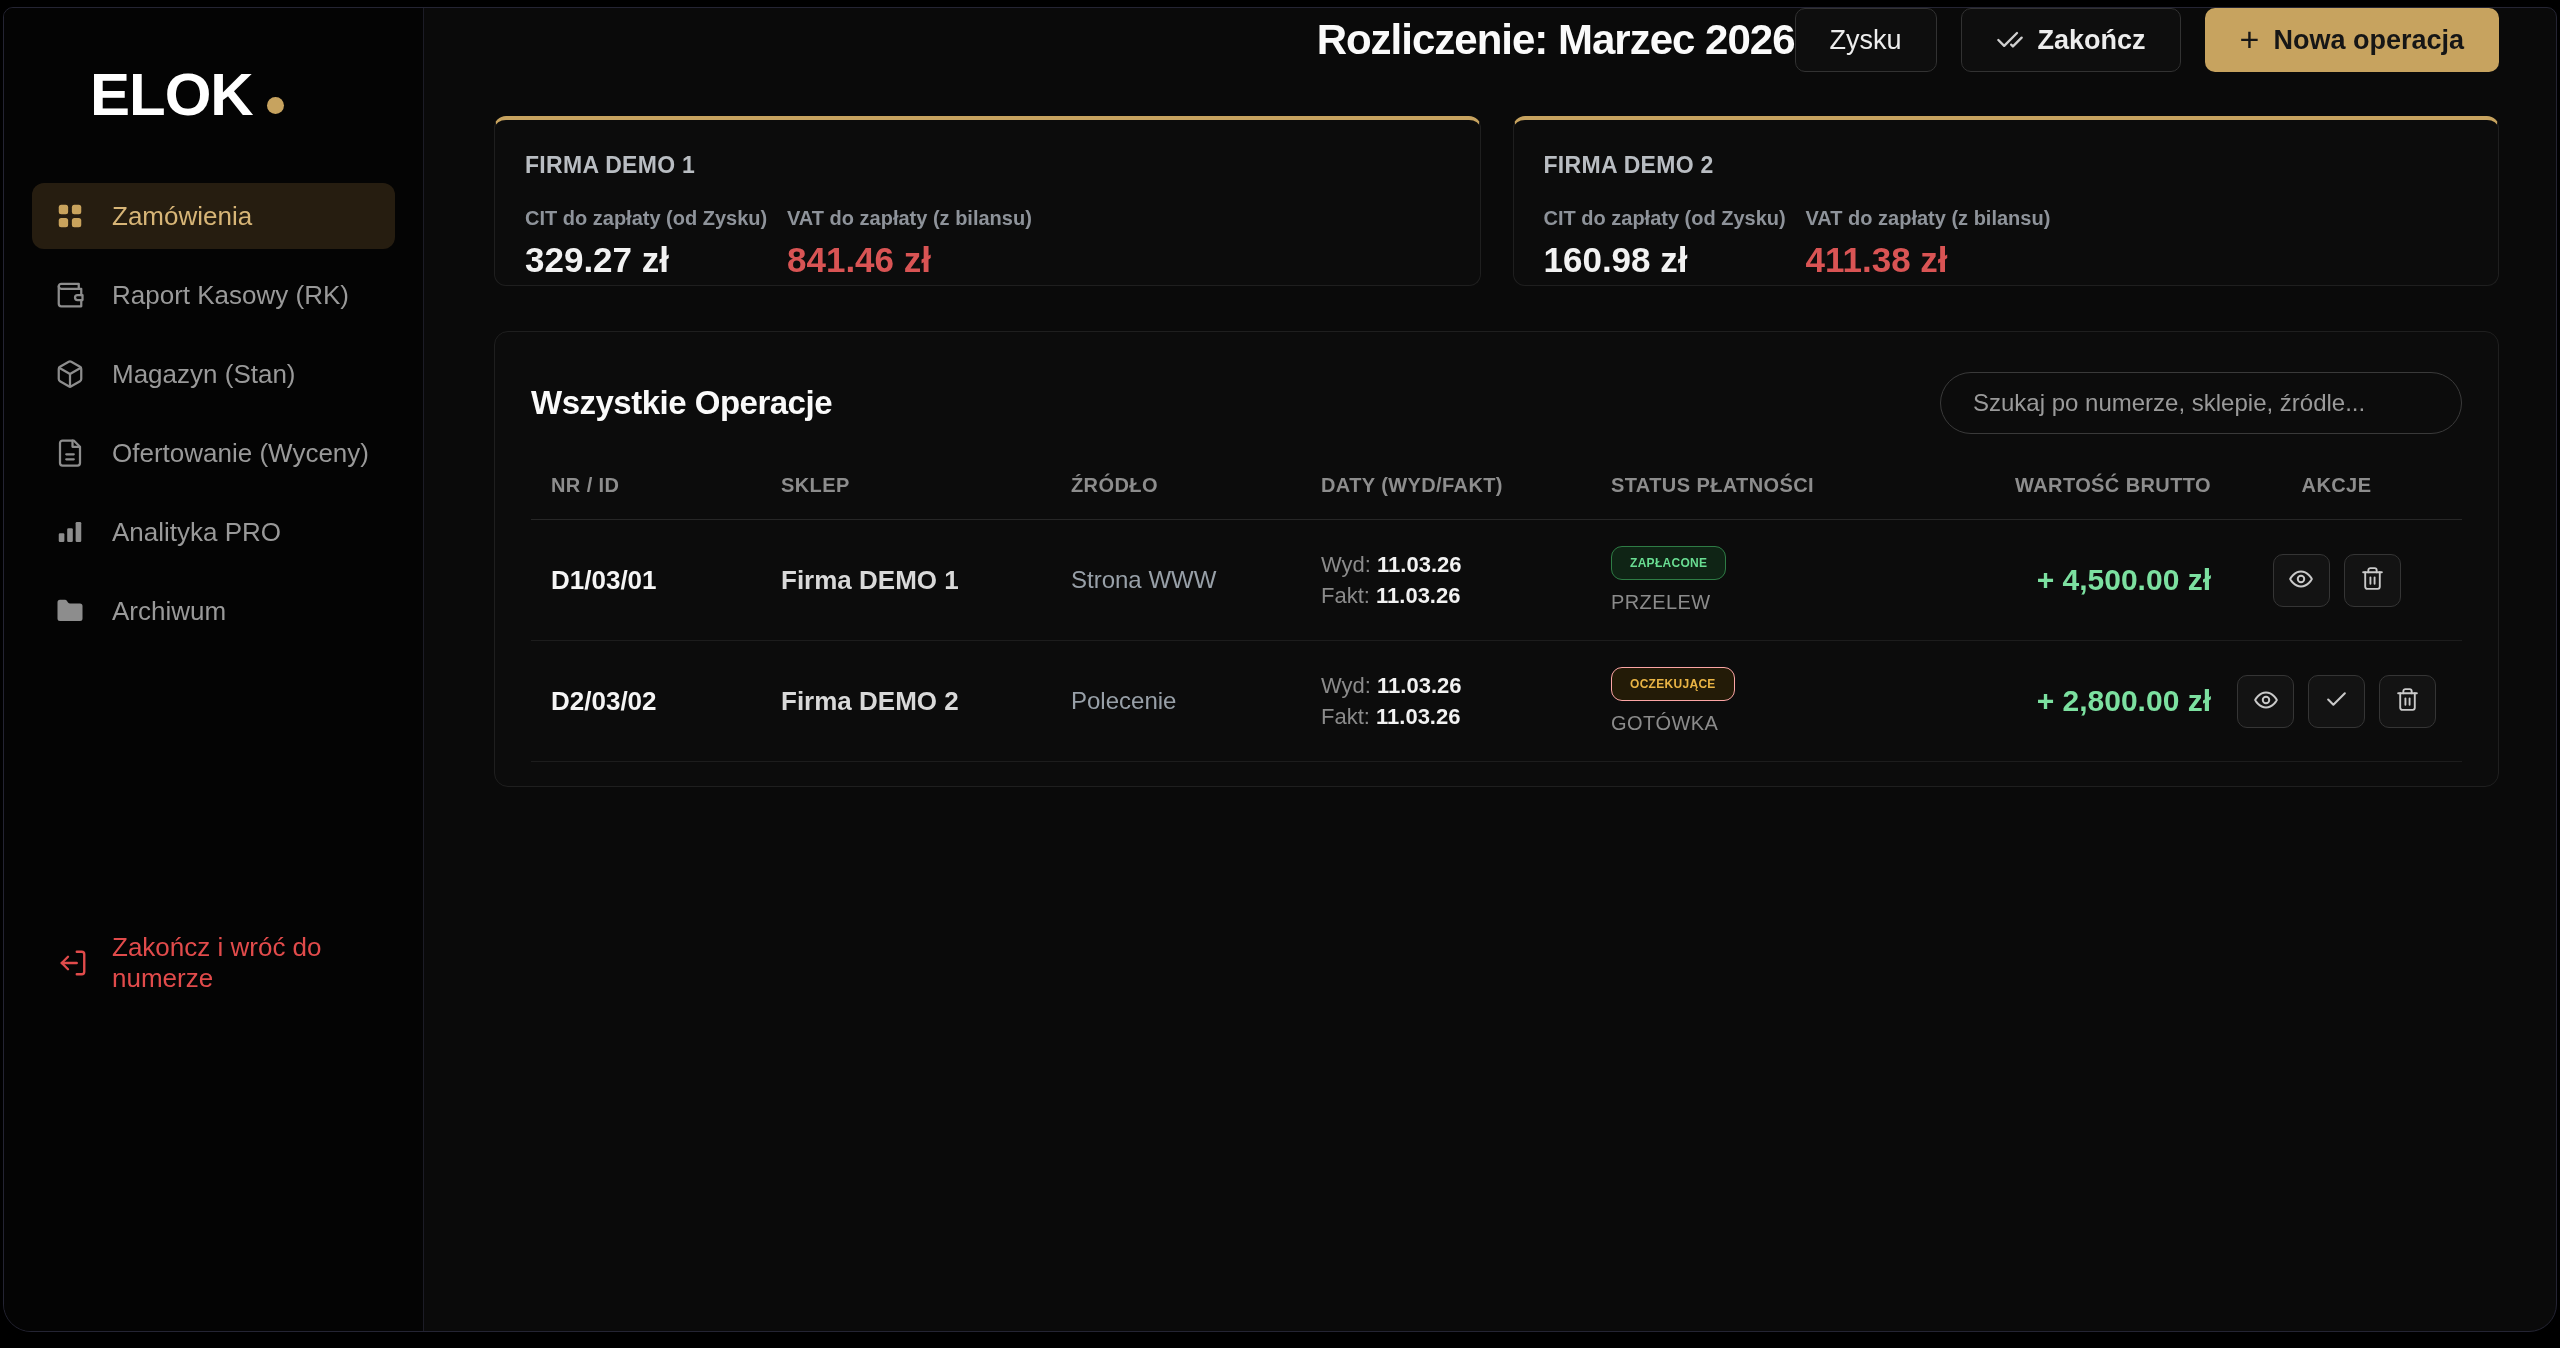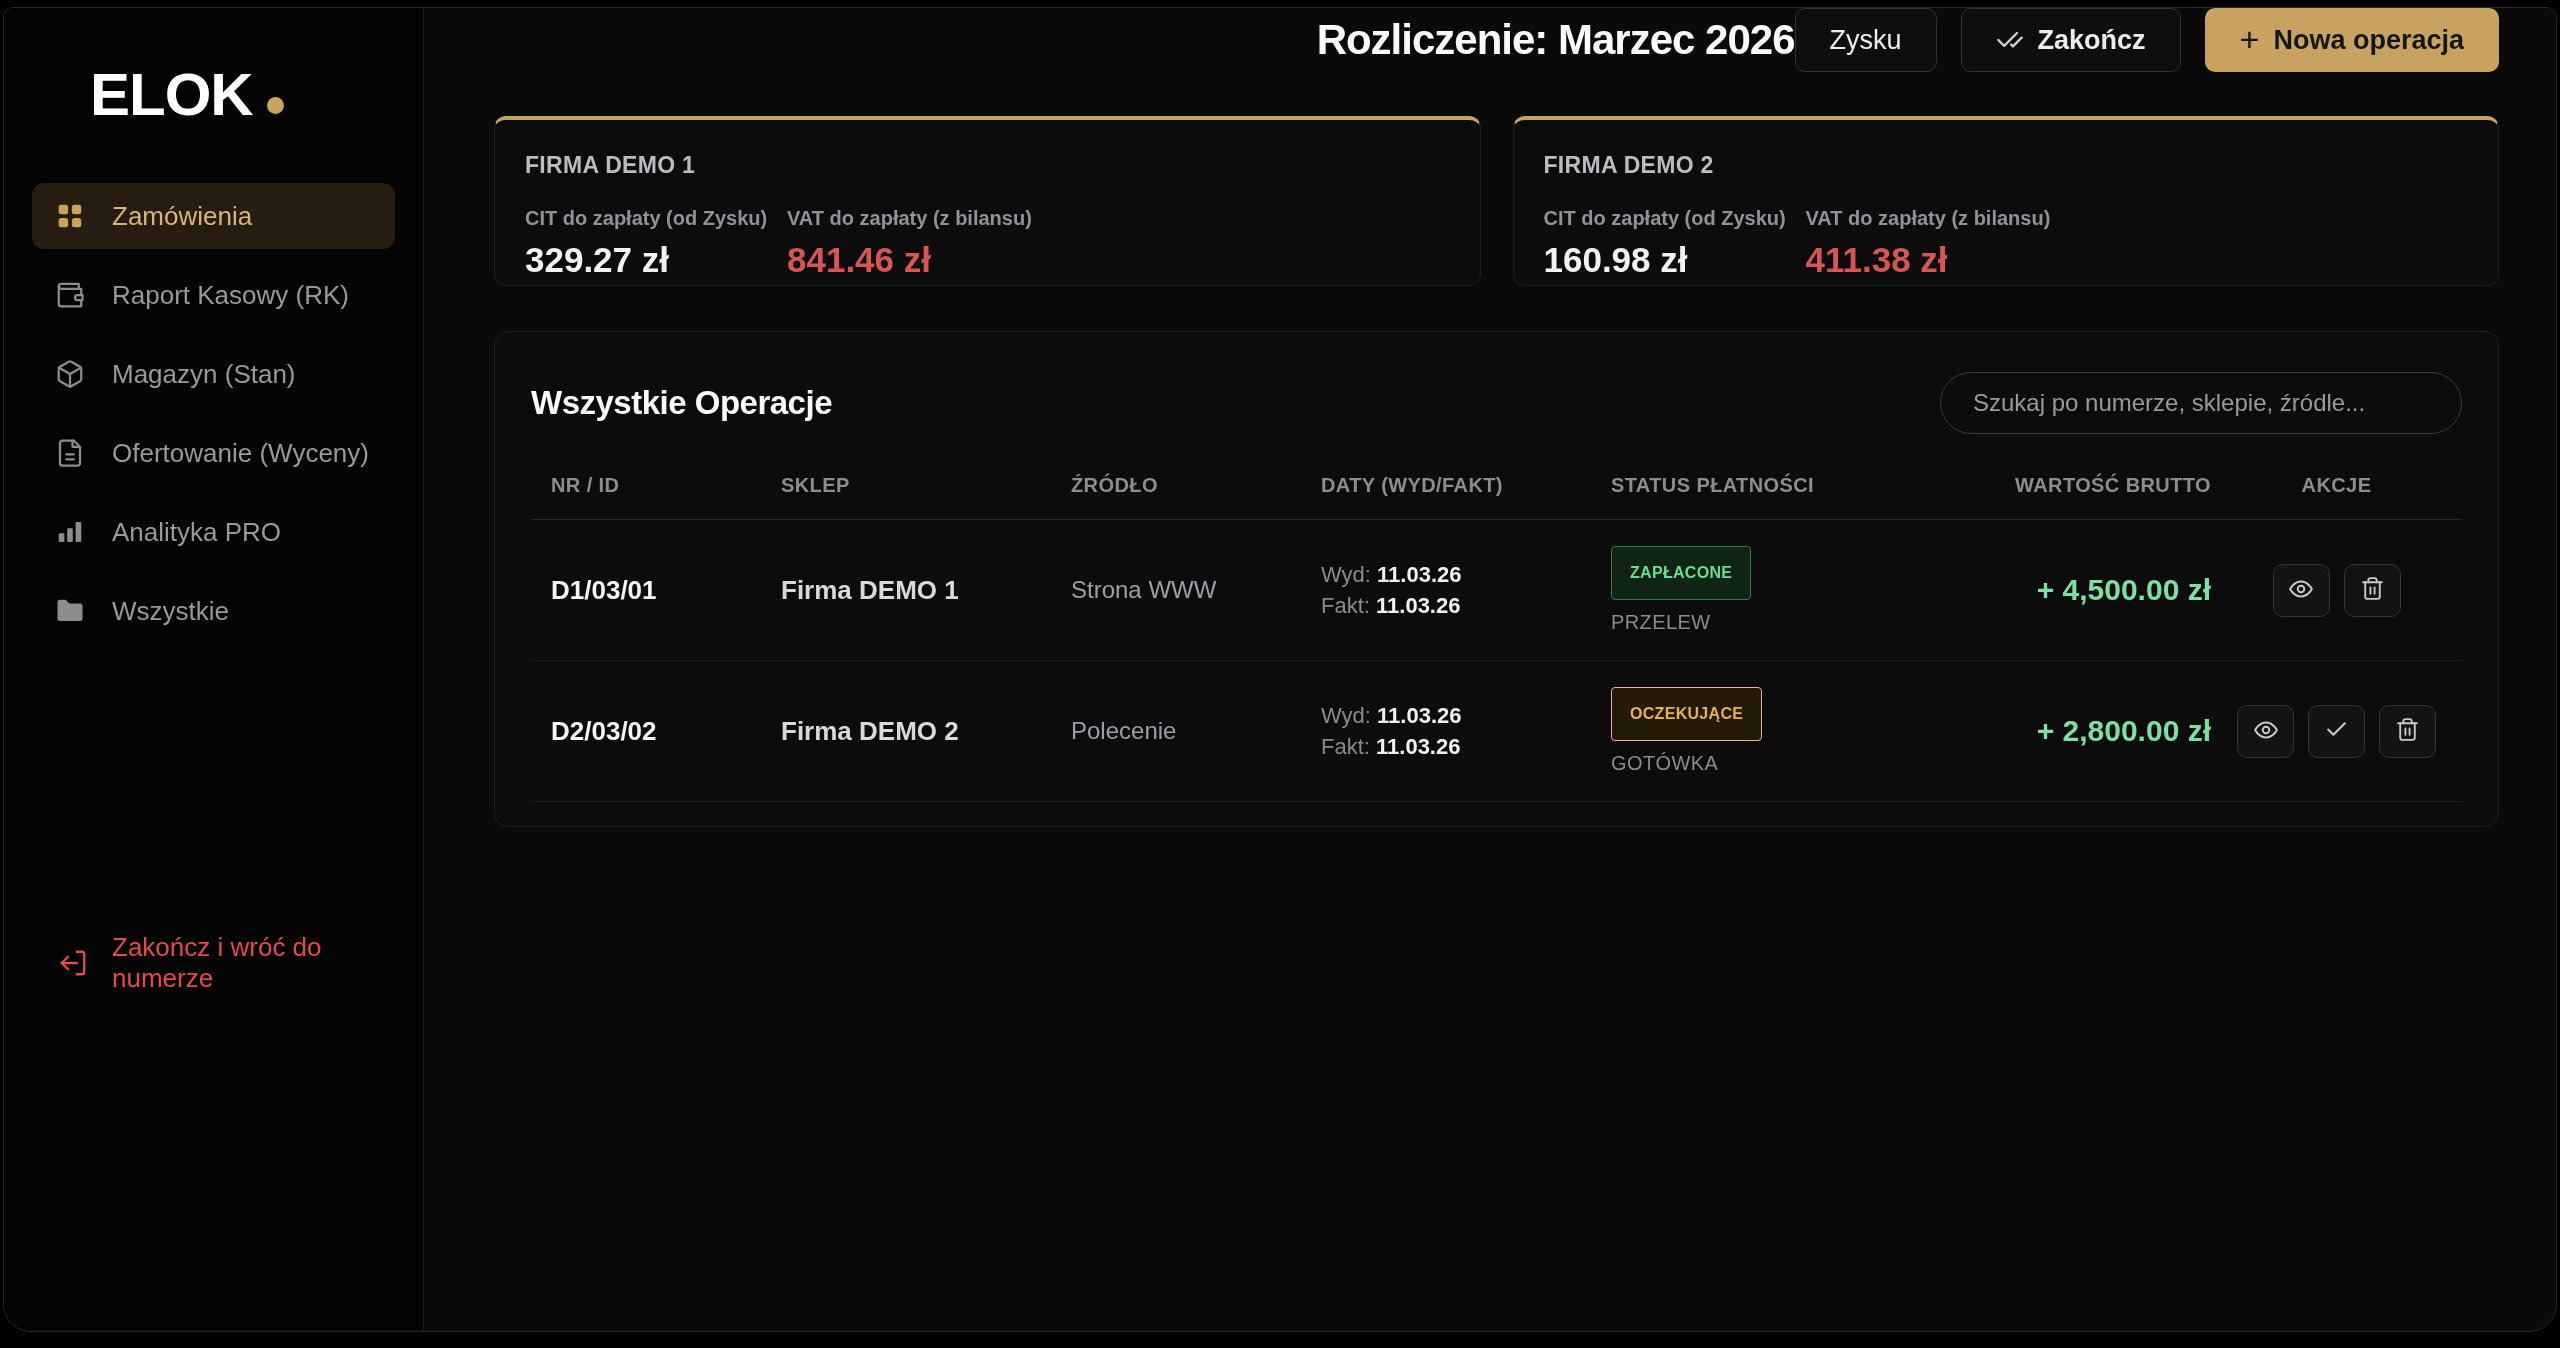--- a/index.html
+++ b/index.html
@@ -88,22 +88,22 @@
   .c-dates{ width:290px; } .c-status{ width:370px; }
   .c-amount{ width:230px; text-align:right; }
   .c-actions{ flex:1; display:flex; justify-content:center; }
   .thead .c-actions{ display:block; text-align:center; }
 
   .cell-id{ color:#f5f5f5; font-size:26px; font-weight:800; }
   .cell-shop{ color:#d9d9d9; font-size:26px; font-weight:700; }
   .cell-src{ color:#98a0a8; font-size:24px; }
   .dates-line{ font-size:22px; line-height:31px; }
   .dlabel{ color:#8b8b8b; } .dval{ color:#f2f2f2; font-weight:700; }
-  .badge{ display:inline-block; padding:17px 18px; border-radius:4px;
-    font-size:16px; font-weight:800; letter-spacing:.3px; }
+  .badge{ display:inline-block; padding:9px 18px; border-radius:11px;
+    font-size:12px; font-weight:800; letter-spacing:.3px; }
   .badge.paid{ color:#69dd92; border:1px solid #2e7c45; background:#0f2415; }
   .badge.pending{ color:#e9b445; border:1px solid #fca5a5; background:#231b07; }
   .pay-method{ margin-top:11px; color:#8b8b8b; font-size:20px; letter-spacing:.4px; }
   .cell-amount{ color:#7ce0a0; font-size:30px; font-weight:800; }
   .actions-group{ display:flex; gap:14px; }
   .icon-btn{
     width:57px; height:53px; border-radius:10px; border:1px solid #353535;
     background:#131313; color:#c9c9c9; display:flex; align-items:center; justify-content:center;
     cursor:pointer;
   }
@@ -171,21 +171,21 @@
             </svg>
         </span>
         <span>Analityka PRO</span>
       </div>
       <div class="nav-item">
         <span class="nicon">
           <svg width="30" height="30" viewBox="0 0 24 24" fill="currentColor">
               <path d="M20 20a2 2 0 0 0 2-2V8a2 2 0 0 0-2-2h-7.9a2 2 0 0 1-1.69-.9L9.6 3.9A2 2 0 0 0 7.93 3H4a2 2 0 0 0-2 2v13a2 2 0 0 0 2 2Z"></path>
             </svg>
         </span>
-        <span>Wszystkie</span>
+        <span>Archiwum</span>
       </div>
     </nav>
 
     <div class="sidebar-exit">
       <span class="nicon">
         <svg width="30" height="30" viewBox="0 0 24 24" fill="none" stroke="currentColor" stroke-width="1.9" stroke-linecap="round" stroke-linejoin="round">
             <path d="M15 3h4a2 2 0 0 1 2 2v14a2 2 0 0 1-2 2h-4"></path>
             <polyline points="8 7 3 12 8 17"></polyline>
             <line x1="3" y1="12" x2="15" y2="12"></line>
           </svg>

